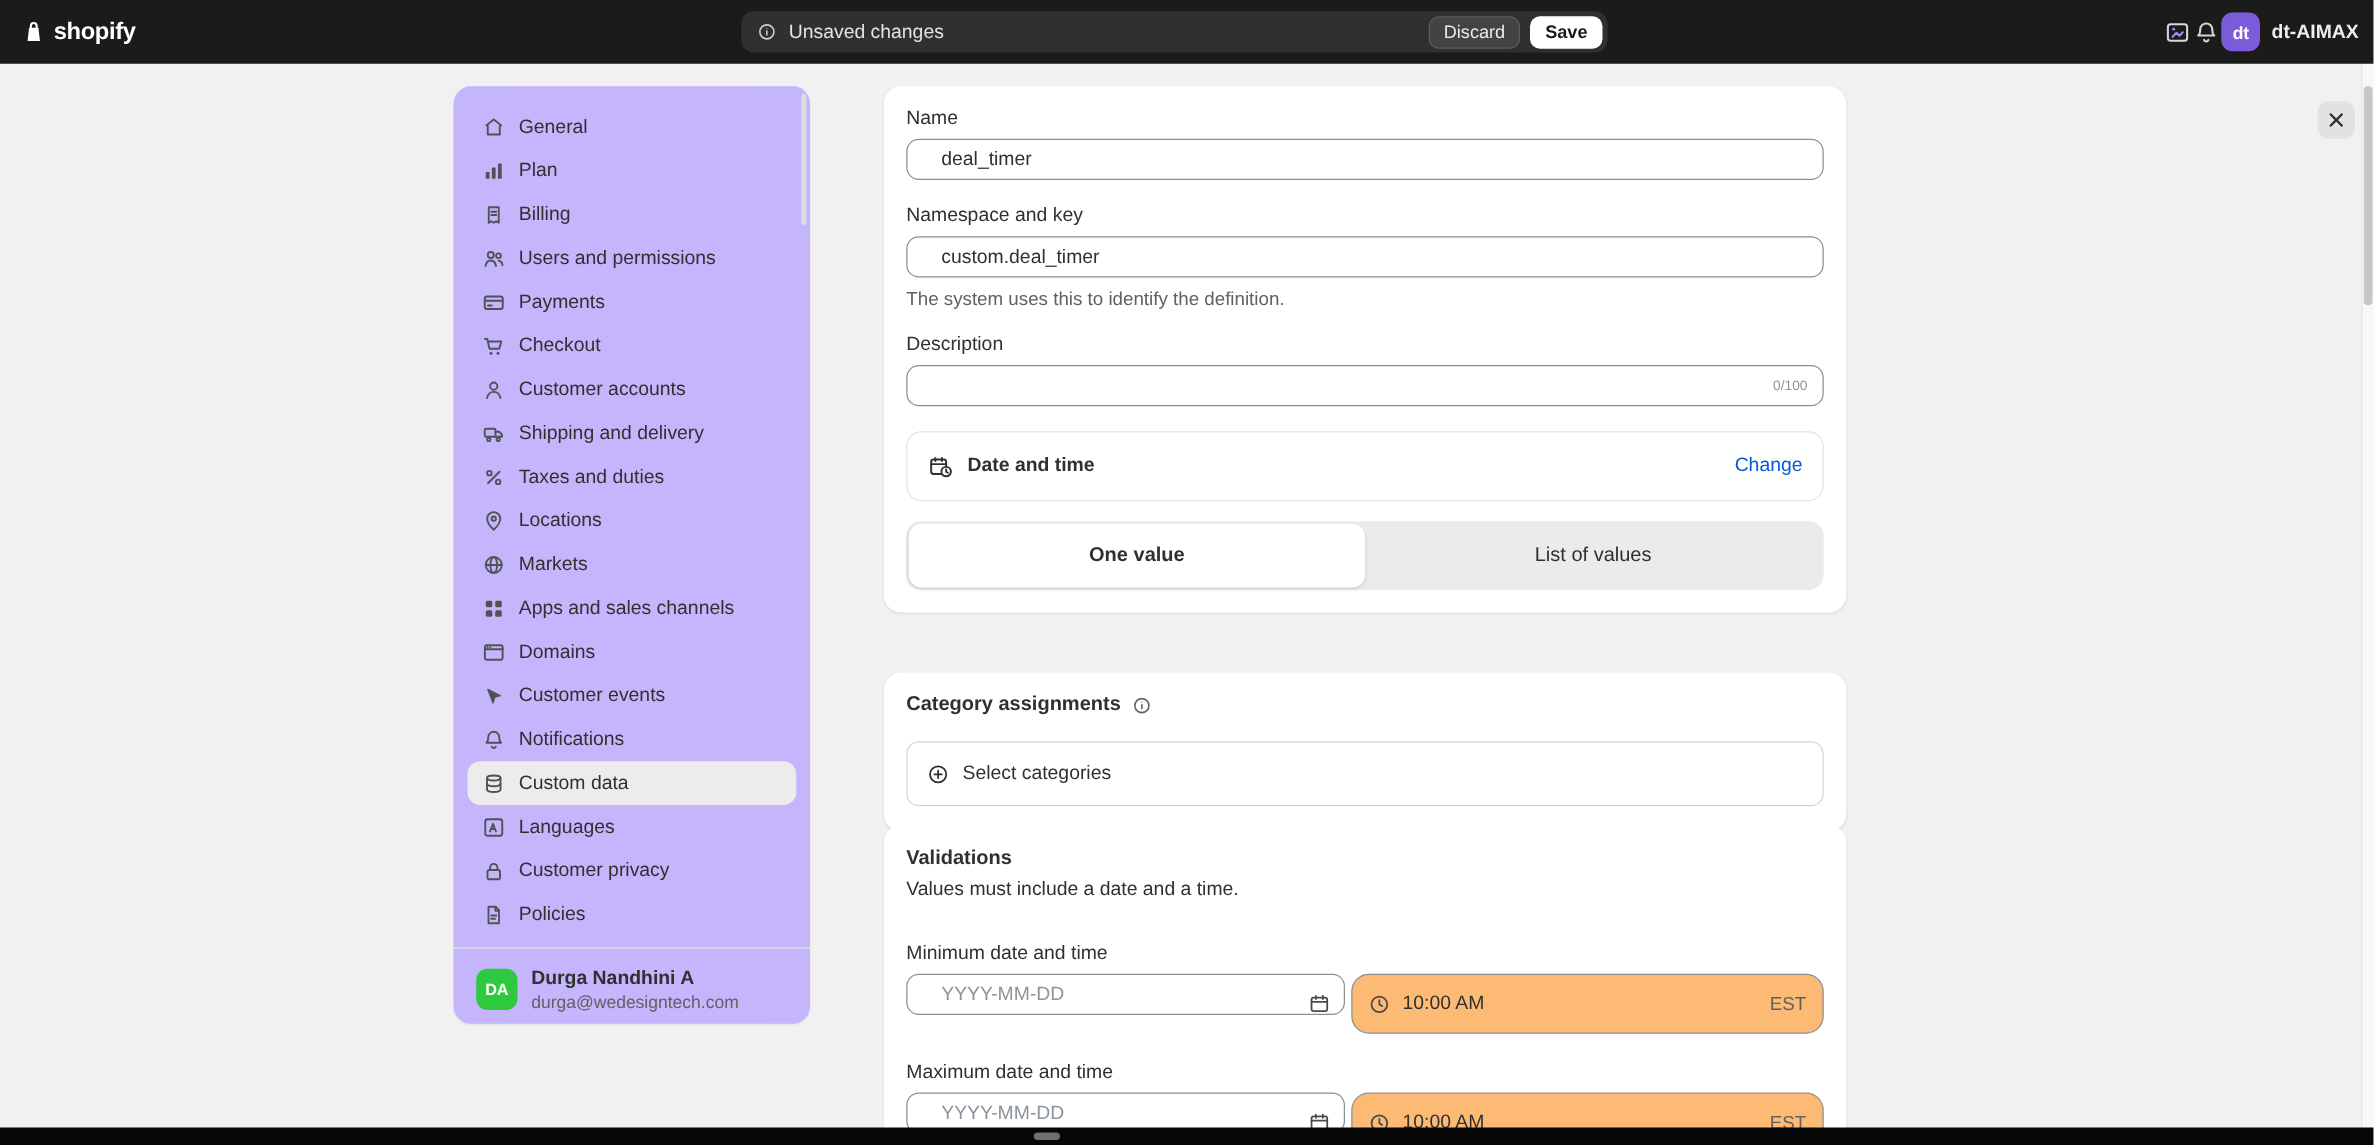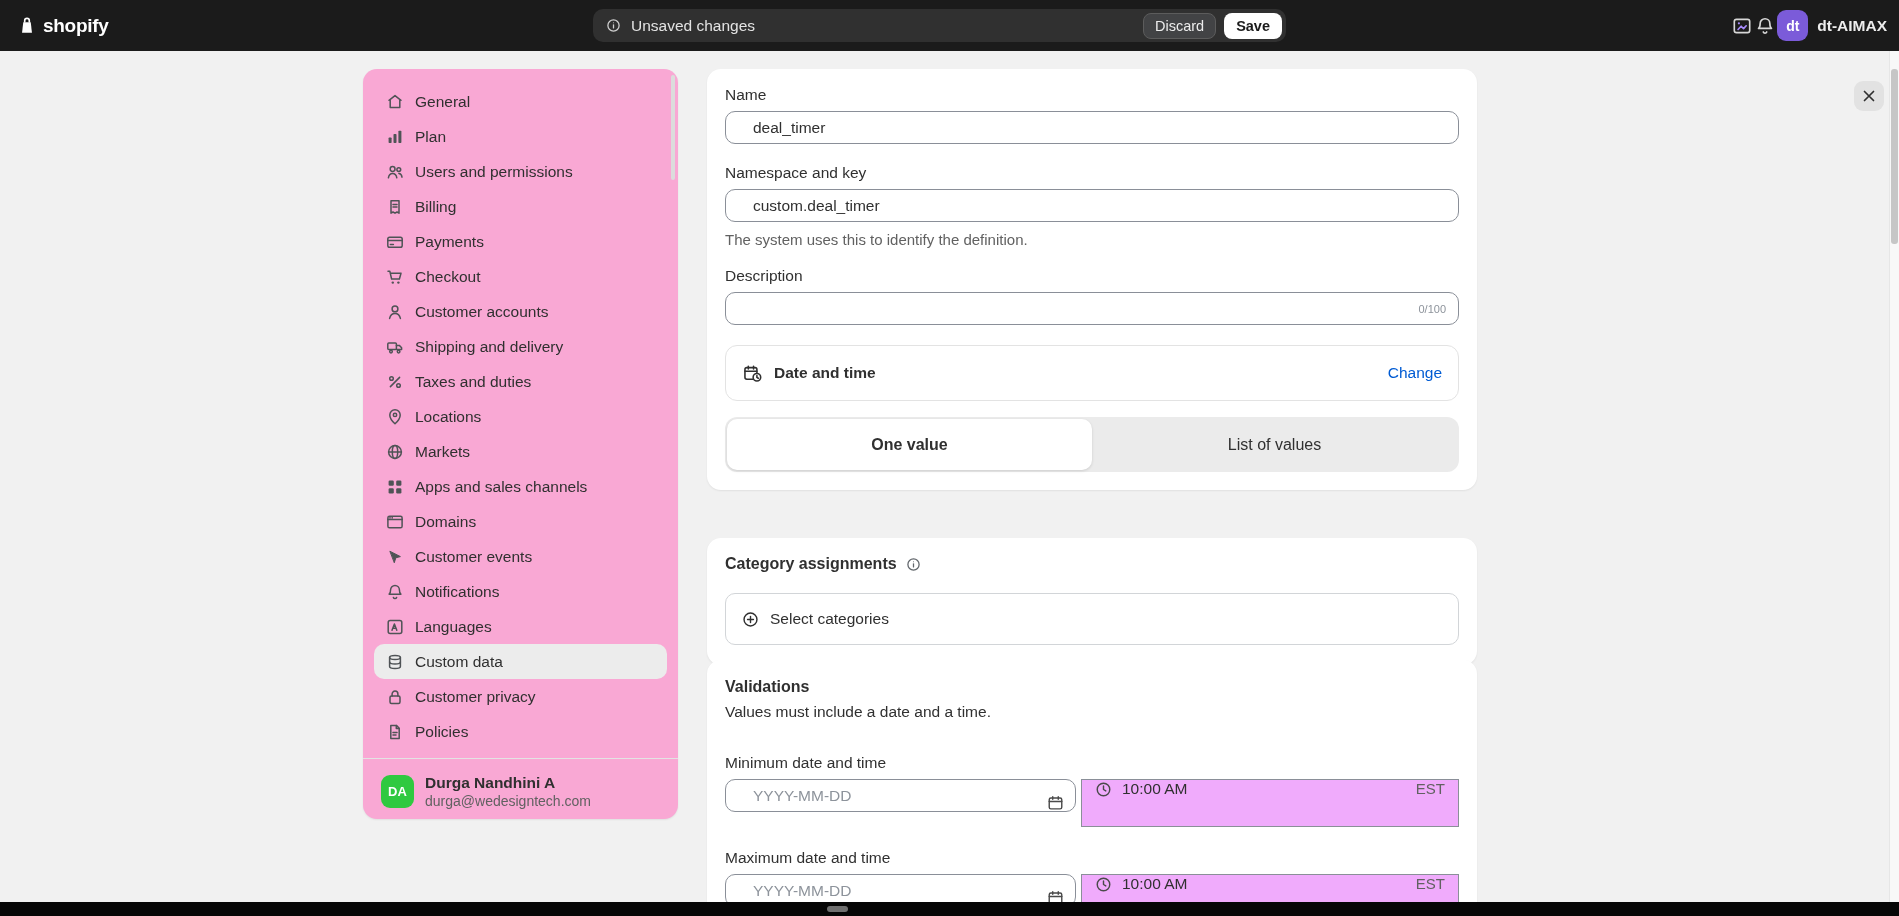--- a/index.html
+++ b/index.html
@@ -15,21 +15,21 @@
   .savebar-msg{color:#e3e3e3;font-size:15.5px;margin-left:9px;flex:1;text-align:left;}
   .btn-discard{background:#424345;border:1px solid #5c5c5c;color:#ececec;border-radius:8px;height:26px;padding:0 11px;font-size:14.5px;display:flex;align-items:center;cursor:pointer;}
   .btn-save{background:#ffffff;border:none;color:#1a1a1a;border-radius:8px;height:26px;padding:0 12px;font-size:14.5px;font-weight:600;display:flex;align-items:center;margin-left:8px;cursor:pointer;}
   .top-right{position:absolute;right:12px;top:0;height:51px;display:flex;align-items:center;gap:1px;}
   .top-icon{width:22px;height:22px;color:#d7d7d7;cursor:pointer;}
   .user-chip{display:flex;align-items:center;gap:9px;cursor:pointer;}
   .user-avatar{width:31px;height:31px;border-radius:9px;background:#7b5bd9;color:#fff;font-size:14px;font-weight:700;display:flex;align-items:center;justify-content:center;}
   .user-name{color:#ededed;font-size:15.5px;font-weight:700;}
 
   
-  .sidebar{position:absolute;left:363px;top:69px;width:315px;height:750px;background:#f9a8d4;border-radius:14px;box-shadow:0 1px 2px rgba(0,0,0,.07);box-sizing:border-box;}
+  .sidebar{position:absolute;left:363px;top:69px;width:285px;height:750px;background:#c4b5fd;border-radius:14px;box-shadow:0 1px 2px rgba(0,0,0,.07);box-sizing:border-box;}
   .nav{padding-top:15px;}
   .nav-item{height:35px;margin:0 11px;border-radius:10px;display:flex;align-items:center;gap:10px;padding:0 11px;cursor:pointer;}
   .nav-item.selected{background:#ececec;}
   .nav-icon{width:20px;height:20px;color:#4f5356;flex:none;}
   .nav-label{font-size:15.5px;color:#303030;white-space:nowrap;}
   .sidebar-divider{border-top:1px solid #e3e3e3;margin-top:9px;}
   .account{display:flex;align-items:center;gap:11px;padding:14px 18px 0 18px;}
   .account-avatar{width:33px;height:33px;border-radius:9px;background:#2fc940;color:#fff;font-size:13px;font-weight:700;display:flex;align-items:center;justify-content:center;flex:none;}
   .account-name{font-size:15.5px;font-weight:600;color:#303030;line-height:19px;}
   .account-email{font-size:14px;color:#616161;line-height:18px;}
@@ -66,21 +66,21 @@
   .plus-icon{width:19px;height:19px;color:#2f2f2f;flex:none;}
   .select-label{margin-left:10px;font-size:15.5px;color:#303030;}
 
   .subtitle{font-size:15.5px;color:#303030;line-height:19px;margin-top:5px;}
   .vlabel-min{margin-top:32px;}
   .vlabel-max{margin-top:21px;}
   .dt-row{display:flex;gap:5px;height:48px;margin-top:7px;}
   .date-wrap{position:relative;width:351px;flex:none;}
   .date-wrap .text-input{padding-right:40px;}
   .input-cal-icon{position:absolute;right:11px;top:50%;transform:translateY(-50%);width:19px;height:19px;color:#4a4a4a;pointer-events:none;}
-  .time-box{flex:1;border:1px solid #8a8f98;border-radius:0;background:#f0abfc;display:flex;align-items:flex-start;box-sizing:border-box;cursor:text;}
+  .time-box{flex:1;border:1px solid #8a8f98;border-radius:14px;background:#fdba74;display:flex;align-items:center;box-sizing:border-box;cursor:text;}
   .clock-icon{width:19px;height:19px;color:#4a4a4a;margin-left:12px;flex:none;}
   .time-value{margin-left:9px;font-size:15.5px;color:#303030;}
   .tz-suffix{font-size:15px;color:#616161;margin-right:13px;}
 
   
   .close-btn{position:absolute;left:1854px;top:81px;width:30px;height:30px;border-radius:9px;background:#e2e2e2;display:flex;align-items:center;justify-content:center;color:#303030;cursor:pointer;z-index:20;}
   .close-btn svg{width:20px;height:20px;}
   .scrollbar{position:absolute;right:0;top:51px;bottom:0;width:9px;background:#f8f8f8;border-left:1px solid #e6e6e6;z-index:30;}
   .scroll-thumb{position:absolute;left:1px;right:1px;top:18px;height:175px;background:#c6c6c6;border-radius:3px;cursor:pointer;}
   .bottom-bar{position:absolute;left:0;right:0;bottom:0;height:14px;background:#060606;z-index:50;}
@@ -153,40 +153,40 @@
               <rect x="3.6" y="10.5" width="3" height="5.5" rx=".7" fill="currentColor" stroke="none"></rect>
               <rect x="8.5" y="7" width="3" height="9" rx=".7" fill="currentColor" stroke="none"></rect>
               <rect x="13.4" y="3.8" width="3" height="12.2" rx=".7" fill="currentColor" stroke="none"></rect>
             </svg>
           </span>
         <span class="nav-label">Plan</span>
       </div>
       <div class="nav-item">
         <span class="nav-icon">
             <svg viewBox="0 0 20 20" fill="none" stroke="currentColor" stroke-width="1.5" stroke-linecap="round" stroke-linejoin="round" style="width:100%;height:100%;display:block">
+              <path d="M6 3.8h8v12.4l-2-1.2-2 1.2-2-1.2-2 1.2z"></path>
+              <path d="M8 7.4h4M8 10h4"></path>
+            </svg>
+          </span>
+        <span class="nav-label">Billing</span>
+      </div>
+      <div class="nav-item">
+        <span class="nav-icon">
+            <svg viewBox="0 0 20 20" fill="none" stroke="currentColor" stroke-width="1.5" stroke-linecap="round" stroke-linejoin="round" style="width:100%;height:100%;display:block">
               <circle cx="7.6" cy="7" r="2.4"></circle>
               <path d="M3.4 15.8c.5-2.9 2.1-4.4 4.2-4.4s3.7 1.5 4.2 4.4"></path>
               <circle cx="13.8" cy="7.6" r="1.9"></circle>
               <path d="M13.9 11.6c1.7.1 2.8 1.4 3.1 3.6"></path>
             </svg>
           </span>
         <span class="nav-label">Users and permissions</span>
       </div>
       <div class="nav-item">
         <span class="nav-icon">
             <svg viewBox="0 0 20 20" fill="none" stroke="currentColor" stroke-width="1.5" stroke-linecap="round" stroke-linejoin="round" style="width:100%;height:100%;display:block">
-              <path d="M6 3.8h8v12.4l-2-1.2-2 1.2-2-1.2-2 1.2z"></path>
-              <path d="M8 7.4h4M8 10h4"></path>
-            </svg>
-          </span>
-        <span class="nav-label">Billing</span>
-      </div>
-      <div class="nav-item">
-        <span class="nav-icon">
-            <svg viewBox="0 0 20 20" fill="none" stroke="currentColor" stroke-width="1.5" stroke-linecap="round" stroke-linejoin="round" style="width:100%;height:100%;display:block">
               <rect x="2.8" y="5.2" width="14.4" height="10" rx="1.8"></rect>
               <path d="M2.8 8.6h14.4M5.4 12.4h3"></path>
             </svg>
           </span>
         <span class="nav-label">Payments</span>
       </div>
       <div class="nav-item">
         <span class="nav-icon">
             <svg viewBox="0 0 20 20" fill="none" stroke="currentColor" stroke-width="1.5" stroke-linecap="round" stroke-linejoin="round" style="width:100%;height:100%;display:block">
               <path d="M3 4.2h1.8L6.6 12h7.8l1.6-5.8H5.4"></path>
@@ -276,38 +276,38 @@
       </div>
       <div class="nav-item">
         <span class="nav-icon">
             <svg viewBox="0 0 20 20" fill="none" stroke="currentColor" stroke-width="1.5" stroke-linecap="round" stroke-linejoin="round" style="width:100%;height:100%;display:block">
               <path d="M10 3.4a4.4 4.4 0 0 0-4.4 4.4c0 3.4-1.5 4.4-1.5 4.4h11.8s-1.5-1-1.5-4.4A4.4 4.4 0 0 0 10 3.4z"></path>
               <path d="M8.4 15.4a1.7 1.7 0 0 0 3.2 0"></path>
             </svg>
           </span>
         <span class="nav-label">Notifications</span>
       </div>
-      <div class="nav-item">
-        <span class="nav-icon">
-            <svg viewBox="0 0 20 20" fill="none" stroke="currentColor" stroke-width="1.5" stroke-linecap="round" stroke-linejoin="round" style="width:100%;height:100%;display:block">
-              <rect x="3.2" y="3.4" width="13.6" height="13.2" rx="2"></rect>
-              <path d="M7 13.2 9.4 7l2.4 6.2M7.9 11.2h3"></path>
-            </svg>
-          </span>
-        <span class="nav-label">Languages</span>
-      </div>
       <div class="nav-item selected">
         <span class="nav-icon">
             <svg viewBox="0 0 20 20" fill="none" stroke="currentColor" stroke-width="1.5" stroke-linecap="round" stroke-linejoin="round" style="width:100%;height:100%;display:block">
               <ellipse cx="10" cy="5.4" rx="5.4" ry="2"></ellipse>
               <path d="M4.6 5.4v9.2c0 1.1 2.4 2 5.4 2s5.4-.9 5.4-2V5.4"></path>
               <path d="M4.6 10c0 1.1 2.4 2 5.4 2s5.4-.9 5.4-2"></path>
             </svg>
           </span>
         <span class="nav-label">Custom data</span>
+      </div>
+      <div class="nav-item">
+        <span class="nav-icon">
+            <svg viewBox="0 0 20 20" fill="none" stroke="currentColor" stroke-width="1.5" stroke-linecap="round" stroke-linejoin="round" style="width:100%;height:100%;display:block">
+              <rect x="3.2" y="3.4" width="13.6" height="13.2" rx="2"></rect>
+              <path d="M7 13.2 9.4 7l2.4 6.2M7.9 11.2h3"></path>
+            </svg>
+          </span>
+        <span class="nav-label">Languages</span>
       </div>
       <div class="nav-item">
         <span class="nav-icon">
             <svg viewBox="0 0 20 20" fill="none" stroke="currentColor" stroke-width="1.5" stroke-linecap="round" stroke-linejoin="round" style="width:100%;height:100%;display:block">
               <rect x="5" y="9" width="10" height="7.4" rx="1.5"></rect>
               <path d="M7.1 9V7a2.9 2.9 0 0 1 5.8 0v2"></path>
             </svg>
           </span>
         <span class="nav-label">Customer privacy</span>
       </div>

